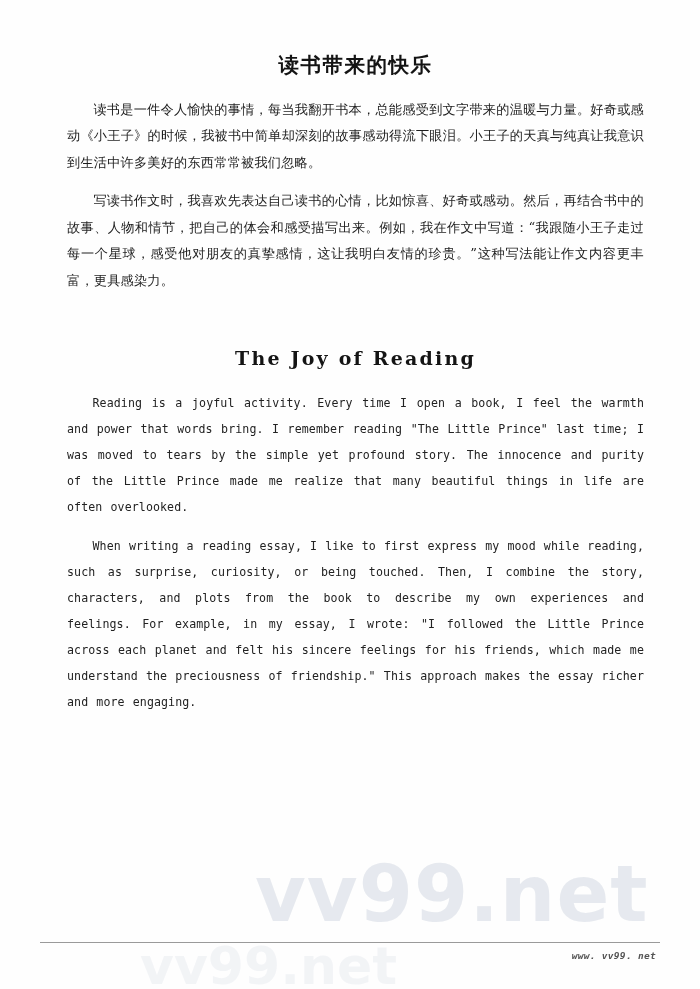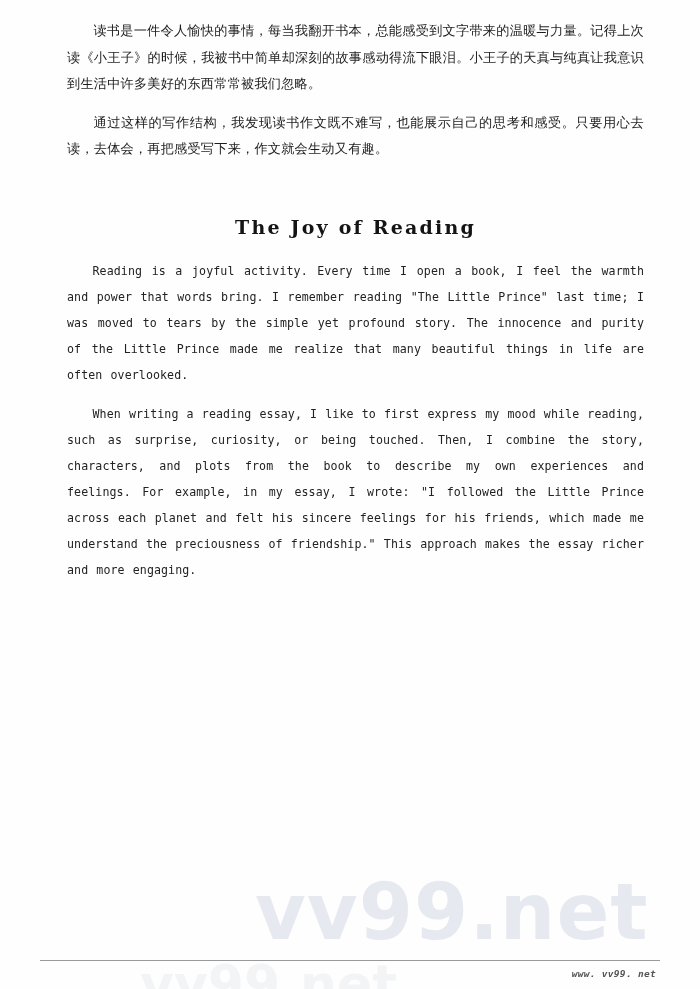--- a/index.html
+++ b/index.html
@@ -161,24 +161,25 @@
 </head>
 <body>
 
 <div class="page">
 
   <div class="watermark">vv99.net</div>
   <div class="watermark-2">vv99.net</div>
 
   <div class="content">
 
+    <h1 class="doc-title-cn">读书带来的快乐</h1>
 
     <div id="cn-body">
-      <p class="para-cn">读书是一件令人愉快的事情，每当我翻开书本，总能感受到文字带来的温暖与力量。记得上次读《小王子》的时候，我被书中简单却深刻的故事感动得流下眼泪。小王子的天真与纯真让我意识到生活中许多美好的东西常常被我们忽略。</p>
-      <p class="para-cn">通过这样的写作结构，我发现读书作文既不难写，也能展示自己的思考和感受。只要用心去读，去体会，再把感受写下来，作文就会生动又有趣。</p>
+      <p class="para-cn">读书是一件令人愉快的事情，每当我翻开书本，总能感受到文字带来的温暖与力量。好奇或感动《小王子》的时候，我被书中简单却深刻的故事感动得流下眼泪。小王子的天真与纯真让我意识到生活中许多美好的东西常常被我们忽略。</p>
+      <p class="para-cn">写读书作文时，我喜欢先表达自己读书的心情，比如惊喜、好奇或感动。然后，再结合书中的故事、人物和情节，把自己的体会和感受描写出来。例如，我在作文中写道：“我跟随小王子走过每一个星球，感受他对朋友的真挚感情，这让我明白友情的珍贵。”这种写法能让作文内容更丰富，更具感染力。</p>
     </div>
 
     <h2 class="doc-title-en">The Joy of Reading</h2>
 
     <div id="en-body">
       <p class="para-en">Reading is a joyful activity. Every time I open a book, I feel the warmth and power that words bring. I remember reading "The Little Prince" last time; I was moved to tears by the simple yet profound story. The innocence and purity of the Little Prince made me realize that many beautiful things in life are often overlooked.</p>
       <p class="para-en">When writing a reading essay, I like to first express my mood while reading, such as surprise, curiosity, or being touched. Then, I combine the story, characters, and plots from the book to describe my own experiences and feelings. For example, in my essay, I wrote: "I followed the Little Prince across each planet and felt his sincere feelings for his friends, which made me understand the preciousness of friendship." This approach makes the essay richer and more engaging.</p>
 
     </div>
 

